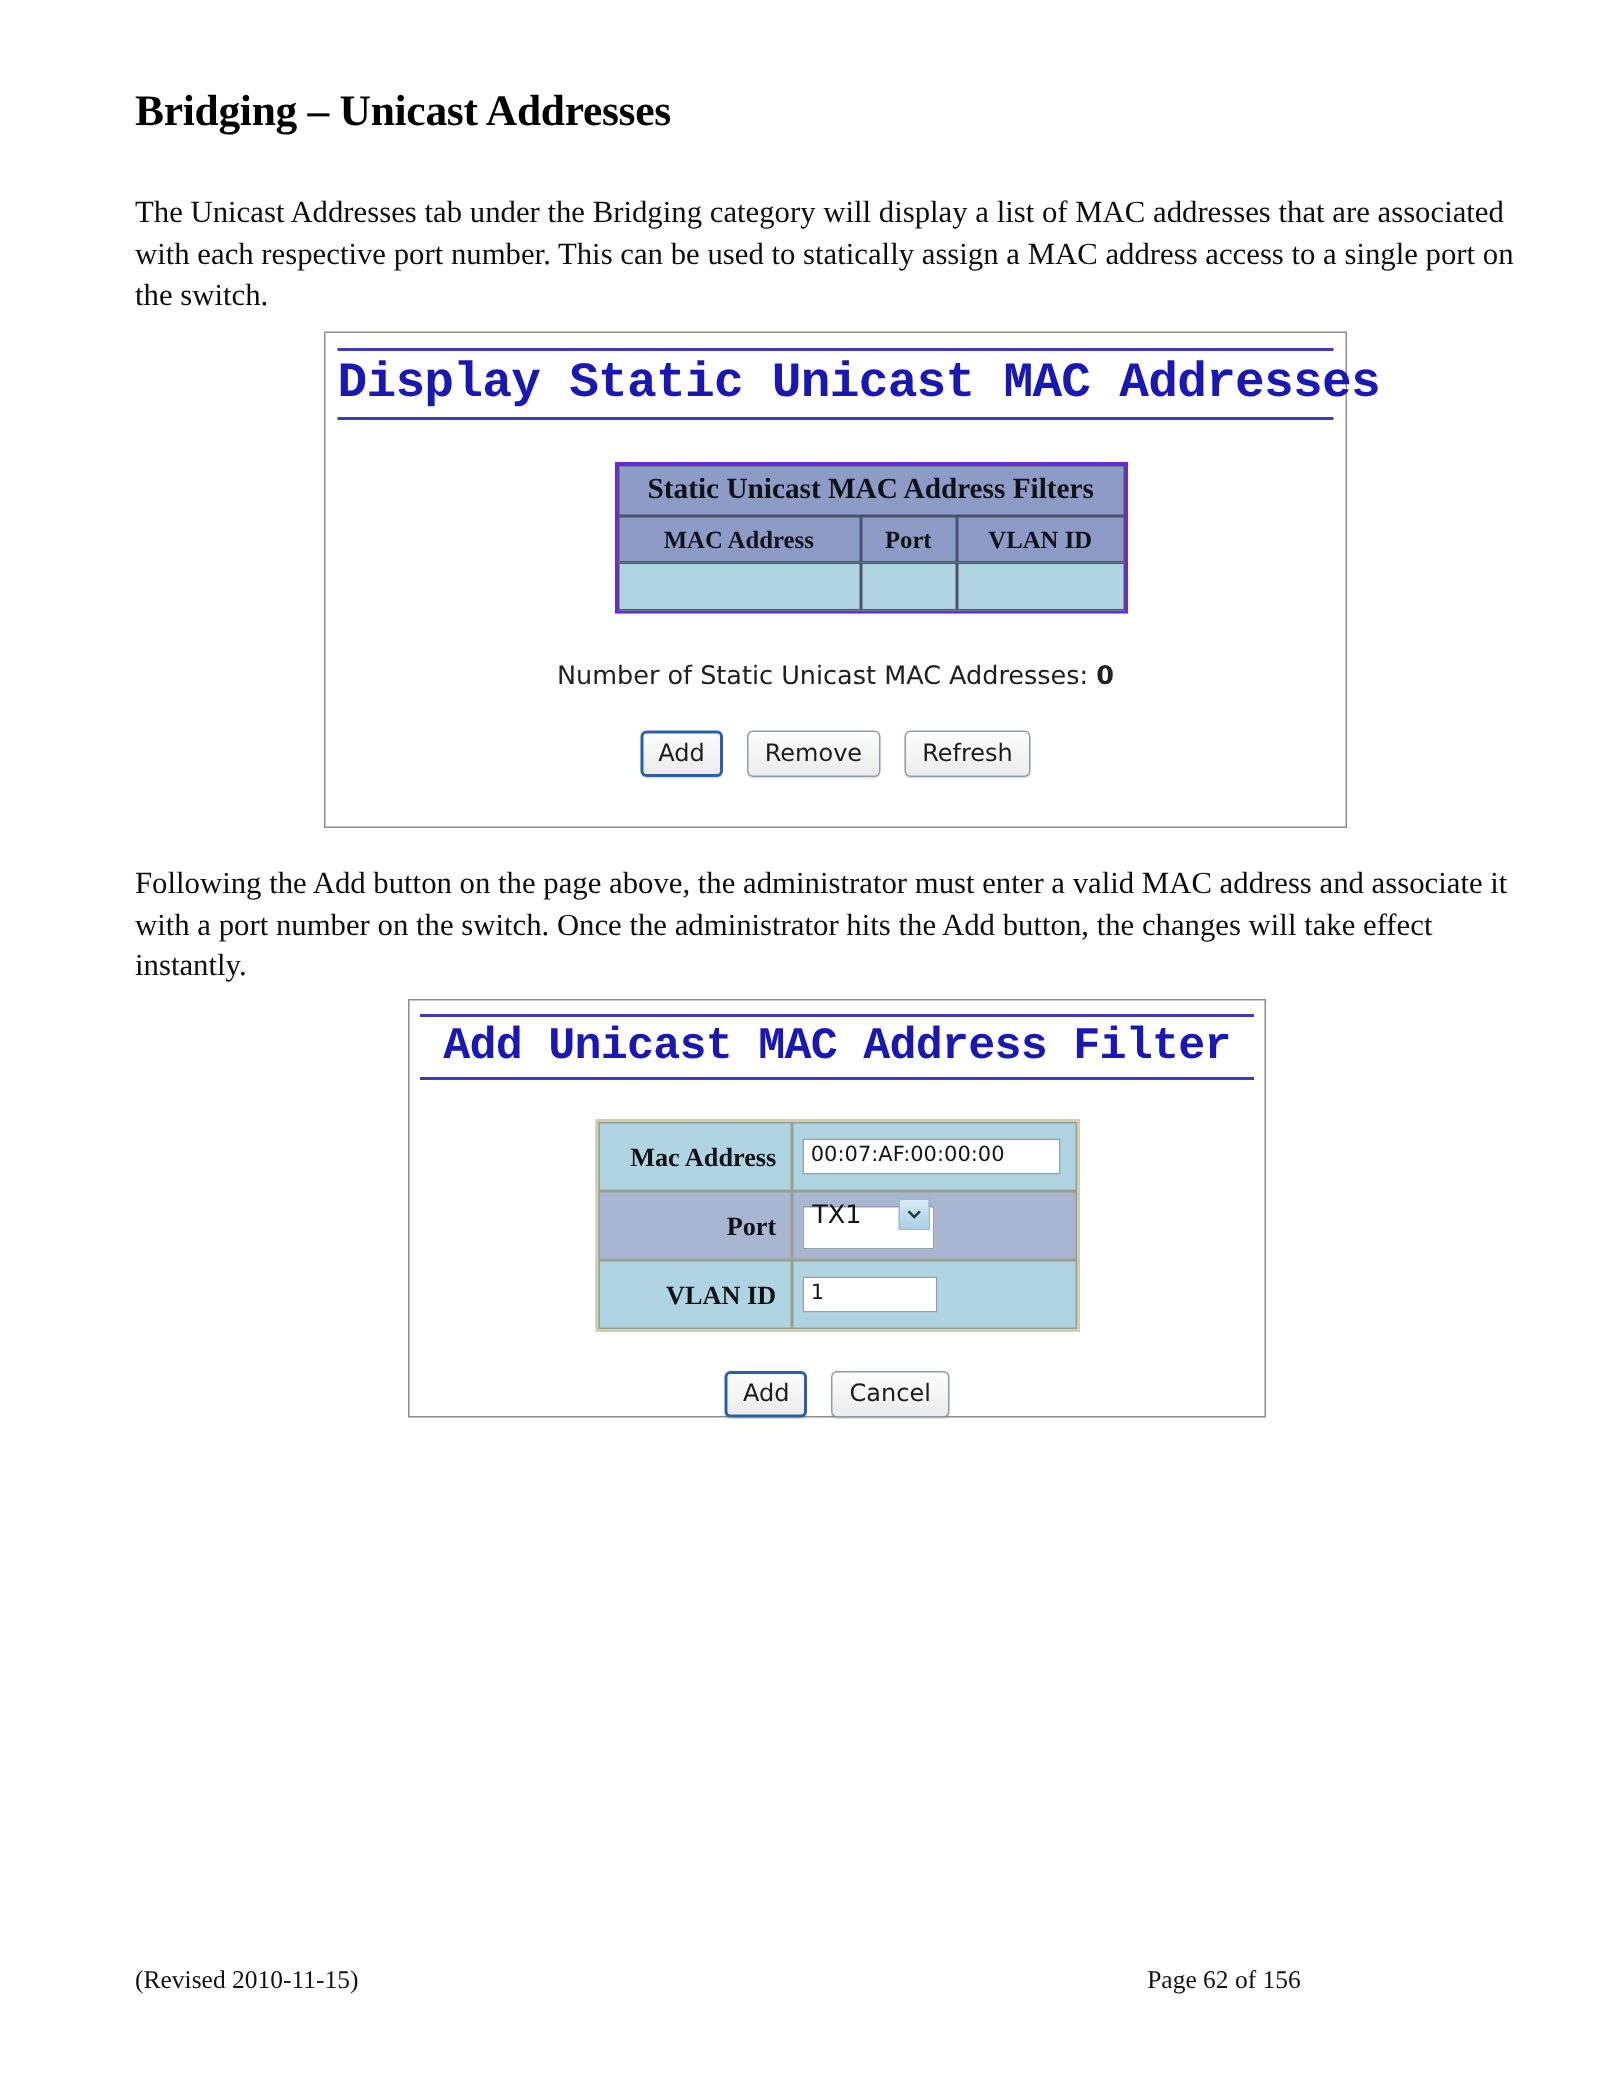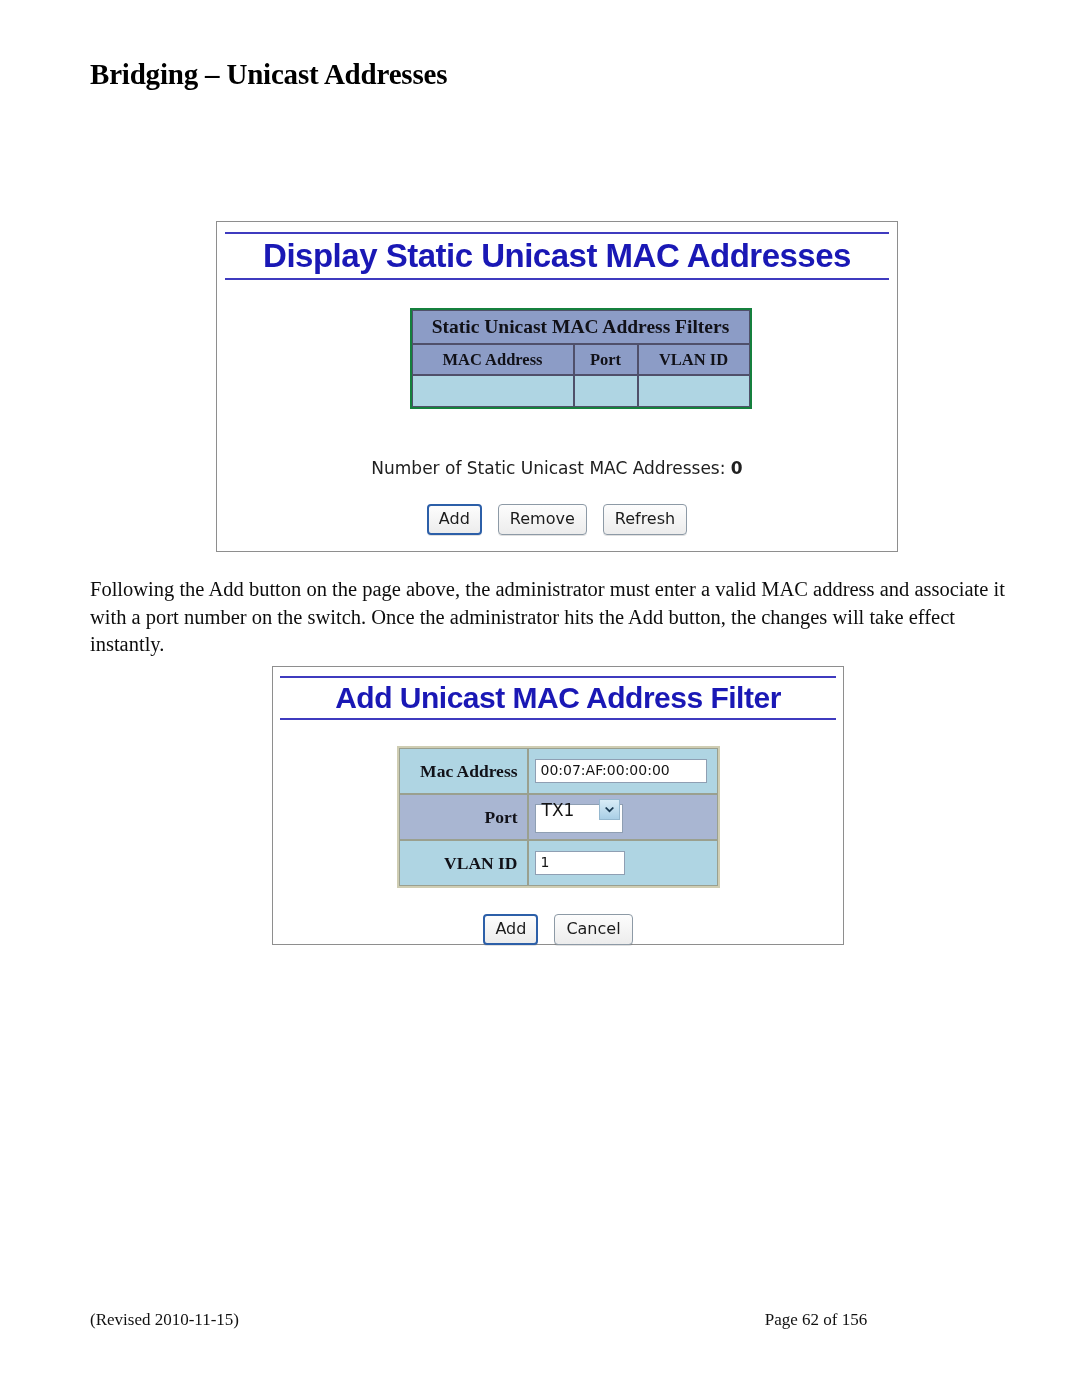--- a/index.html
+++ b/index.html
@@ -60,21 +60,21 @@
     height: 331px;
   }
   .shot-2 {
     left: 272px;
     top: 666px;
     width: 572px;
     height: 279px;
   }
 
   .shot-title {
-    font-family: Liberation Sans, sans-serif;
+    font-family: Liberation Mono, monospace;
     font-weight: bold;
     color: #1a18b5;
     text-align: center;
     border-top: 2px solid #3f3bbf;
     border-bottom: 2px solid #3f3bbf;
     white-space: nowrap;
     letter-spacing: -0.5px;
   }
   .shot-1 .shot-title {
     margin: 10px 8px 0 8px;
@@ -90,21 +90,21 @@
   
   .tbl-wrap {
     display: flex;
     justify-content: center;
     margin-top: 28px;
   }
   table.sw-table {
     border-collapse: separate;
     border-spacing: 0;
     background: #cfcdb3;
-    border: 2px solid #15803d;
+    border: 2px solid #6d28d9;
     font-family: "Liberation Serif", serif;
     margin-left: 47px;
   }
   table.sw-table td {
     border: 1px solid #50506a;
     padding: 0;
     text-align: center;
     vertical-align: middle;
   }
   .th-span {
@@ -125,21 +125,21 @@
   .td-empty {
     background: #afd5e3;
     height: 30px;
   }
   .col-mac   { width: 160px; }
   .col-port  { width: 62px; }
   .col-vlan  { width: 110px; }
 
   
   .count-line {
-    margin-top: 49px;
+    margin-top: 32px;
     text-align: center;
     font-family: "DejaVu Sans", sans-serif;
     font-size: 17px;
     color: #202020;
   }
   .count-line b { font-weight: bold; }
 
   
   .btn-row {
     margin-top: 26px;
@@ -251,20 +251,21 @@
   .footer .f-left  { position: absolute; left: 0;   top: 0; white-space: nowrap; }
   .footer .f-right { position: absolute; left: 0;   top: 0; width: 932px; text-align: center; padding-left: 520px; box-sizing: border-box; white-space: nowrap; }
 </style>
 </head>
 <body>
 
 <div class="page">
 
   <div class="doc-title">Bridging – Unicast Addresses</div>
 
+  <div class="para para-1">The Unicast Addresses tab under the Bridging category will display a list of MAC addresses that are associated with each respective port number.  This can be used to statically assign a MAC address access to a single port on the switch.</div>
 
   <div class="shot shot-1">
 
     <div class="shot-title">Display Static Unicast MAC Addresses</div>
 
     <div class="tbl-wrap">
       <table class="sw-table">
         <tbody>
             <tr>
           <td class="th-span" colspan="3">Static Unicast MAC Address Filters</td>

